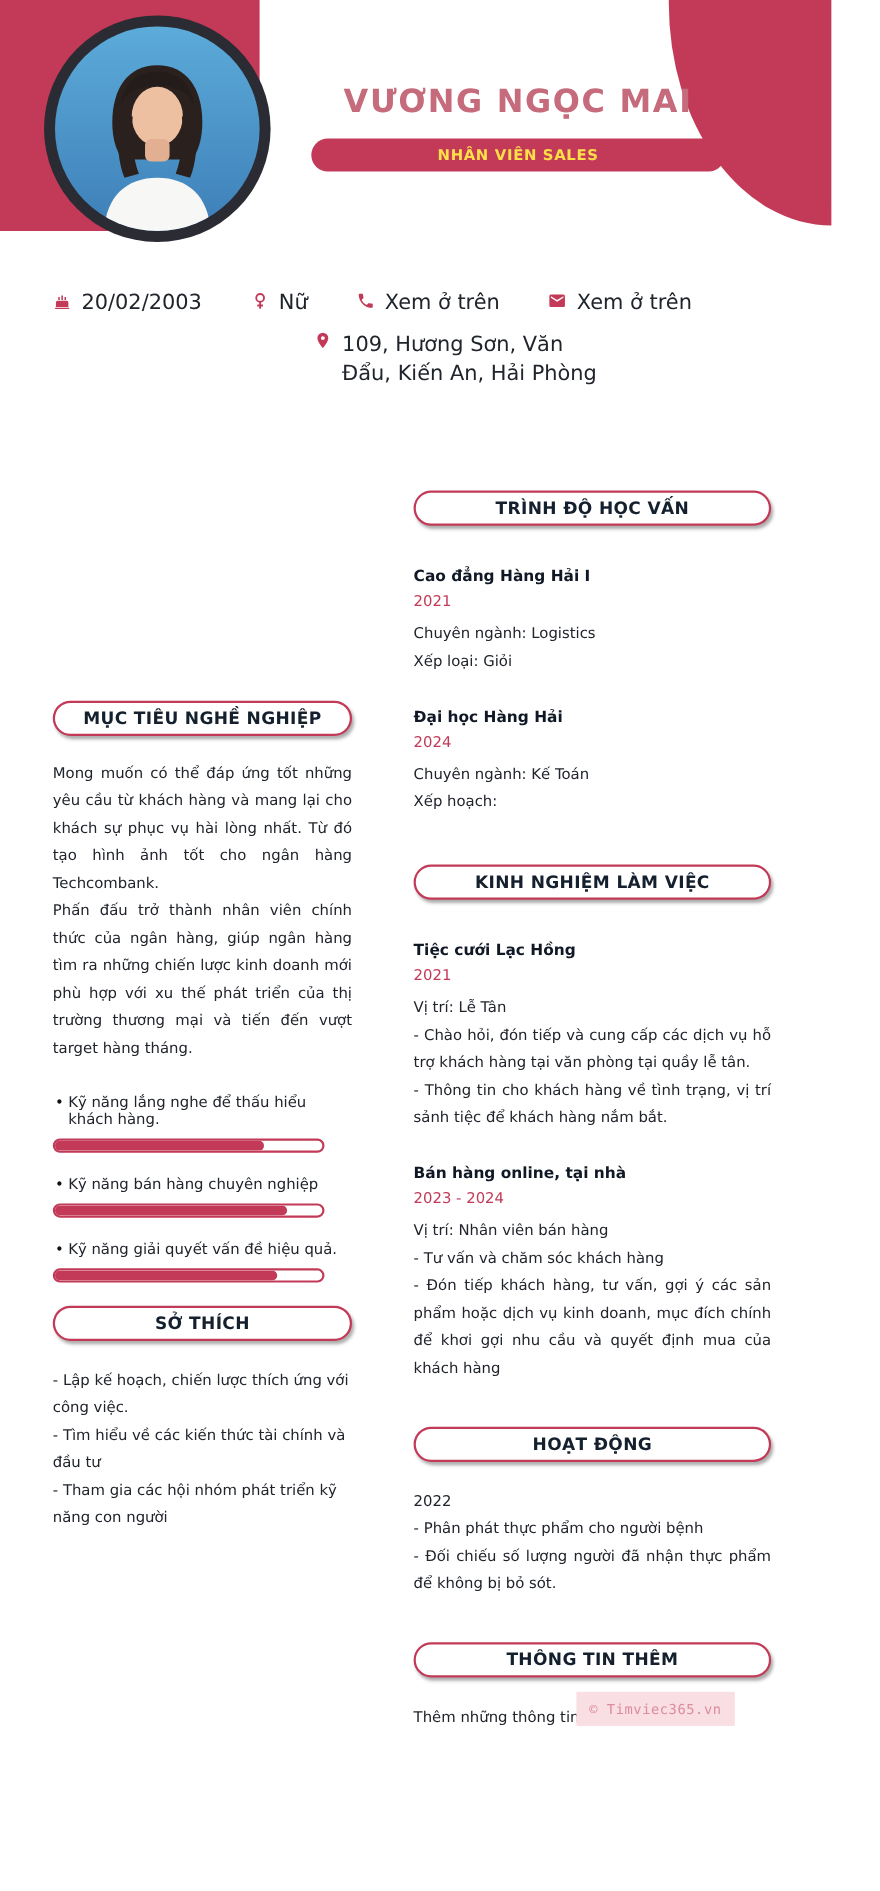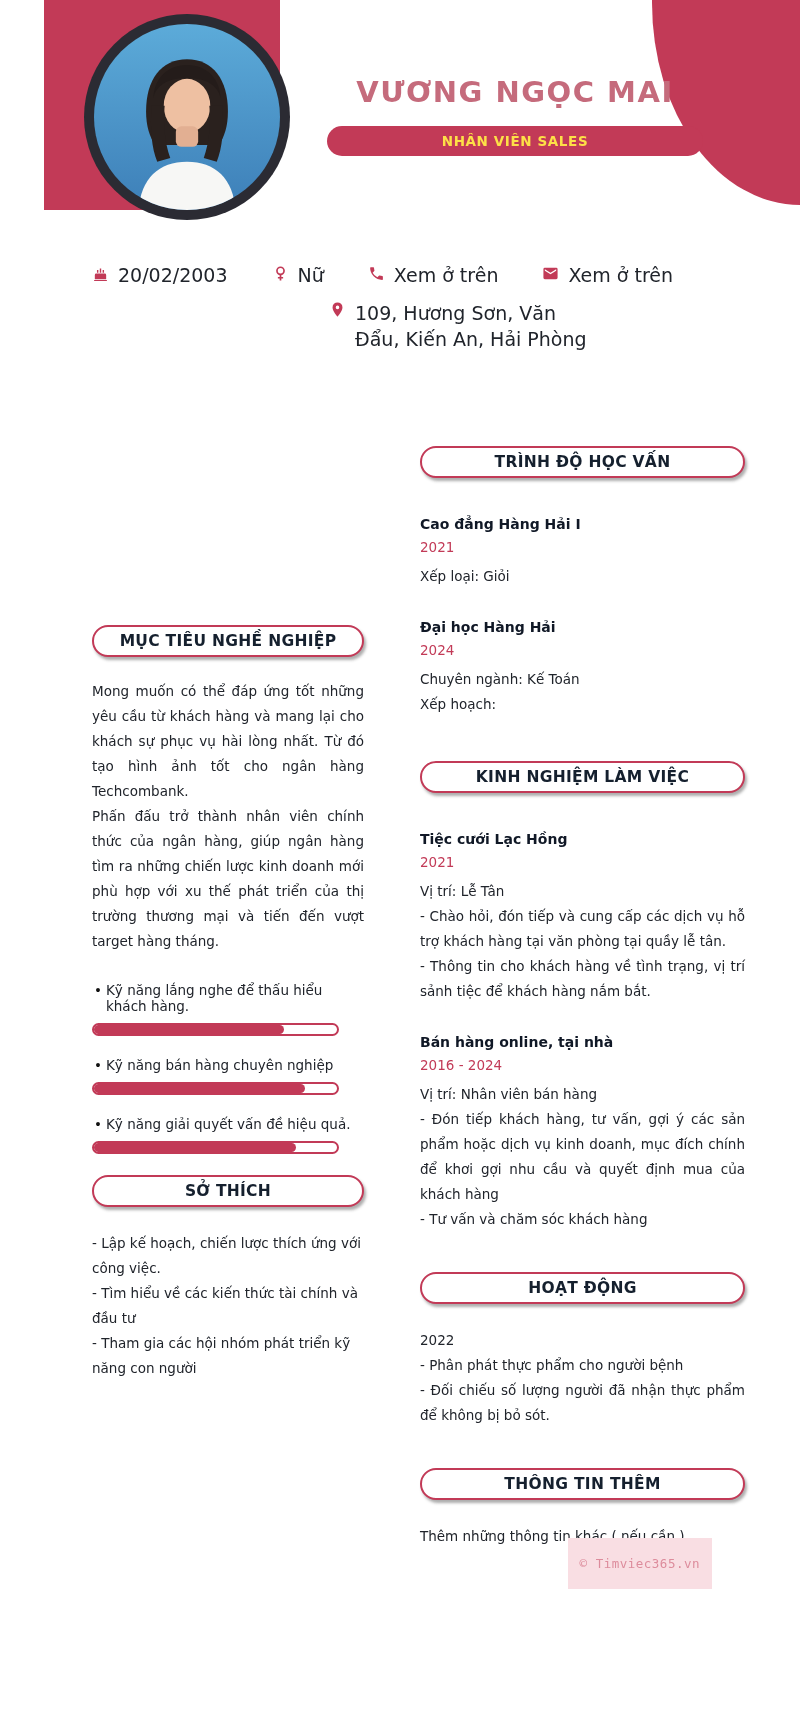--- a/index.html
+++ b/index.html
@@ -3,21 +3,21 @@
 <meta charset="utf-8">
 <style>
   :root{
     --accent:#c23a57;
     --accent-soft:#c56b7c;
     --ink:#20242b;
     --head-ink:#15202e;
   }
   *{box-sizing:border-box;margin:0;padding:0;}
   body{background:#fff;font-family:"DejaVu Sans","Liberation Sans",sans-serif;color:var(--ink);}
-  .page{position:relative;width:756px;height:1719px;background:#fff;overflow:hidden;margin-left:44px;}
+  .page{position:relative;width:756px;height:1719px;background:#fff;overflow:hidden;}
 
   
   .hero{position:relative;height:240px;}
   .corner-left{position:absolute;left:0;top:0;width:236px;height:210px;background:var(--accent);border-bottom-right-radius:120px;}
   .corner-right{position:absolute;right:0;top:0;width:148px;height:205px;background:var(--accent);border-bottom-left-radius:150px 205px;}
   .photo-ring{position:absolute;left:40px;top:14px;width:206px;height:206px;border-radius:50%;background:#2b2b33;display:flex;align-items:center;justify-content:center;}
   .photo{width:186px;height:186px;border-radius:50%;overflow:hidden;background:linear-gradient(#5cabd9,#3d7fb8);}
   .photo svg{display:block;width:100%;height:100%;}
   .headline{position:absolute;left:283px;top:74px;width:376px;text-align:center;}
   .headline h1{font-size:29px;font-weight:700;letter-spacing:1.5px;color:var(--accent-soft);line-height:36px;}
@@ -55,21 +55,21 @@
   .bar{border:2px solid var(--accent);border-radius:9px;height:13px;background:#fff;overflow:hidden;width:247px;}
   .bar-fill{height:100%;background:var(--accent);border-radius:0 6px 6px 0;}
 
   
   .entry{margin-top:38px;}
   .entry + .entry{margin-top:30px;}
   .entry-head{font-weight:700;font-size:14px;color:#101826;margin-bottom:7px;}
   .entry-year{color:var(--accent);font-size:13.5px;margin-bottom:9px;}
   .lines-block{margin-top:24px;}
 
-  .watermark{position:absolute;top:1538px;right:88px;background:#f9dee3;color:#dd8c9c;font-size:12.5px;letter-spacing:.5px;padding:18px 12px;font-family:"DejaVu Sans Mono","Liberation Mono",monospace;}
+  .watermark{position:absolute;top:1538px;right:88px;background:#f9dee3;color:#dd8c9c;font-size:12.5px;letter-spacing:.5px;padding:8px 12px;font-family:"DejaVu Sans Mono","Liberation Mono",monospace;}
 </style>
 </head>
 <body>
 
 <div class="page">
 
   <header class="hero">
     <div class="corner-left"></div>
     <div class="corner-right"></div>
 
@@ -178,44 +178,45 @@
     </div>
 
     <div class="divider"></div>
 
     <div class="col-right">
       <div class="sec-pill mt-70">TRÌNH ĐỘ HỌC VẤN</div>
 
       <div class="entry">
         <div class="entry-head">Cao đẳng Hàng Hải I</div>
         <div class="entry-year">2021</div>
+        <div class="body-text">Chuyên ngành: Logistics</div>
         <div class="body-text">Xếp loại: Giỏi</div>
       </div>
       <div class="entry">
         <div class="entry-head">Đại học Hàng Hải</div>
         <div class="entry-year">2024</div>
         <div class="body-text">Chuyên ngành: Kế Toán</div>
         <div class="body-text">Xếp hoạch:</div>
       </div>
 
       <div class="sec-pill mt-44">KINH NGHIỆM LÀM VIỆC</div>
 
       <div class="entry">
         <div class="entry-head">Tiệc cưới Lạc Hồng</div>
         <div class="entry-year">2021</div>
         <div class="body-text">Vị trí: Lễ Tân</div>
         <div class="body-text just">- Chào hỏi, đón tiếp và cung cấp các dịch vụ hỗ trợ khách hàng tại văn phòng tại quầy lễ tân.</div>
         <div class="body-text just">- Thông tin cho khách hàng về tình trạng, vị trí sảnh tiệc để khách hàng nắm bắt.</div>
       </div>
       <div class="entry">
         <div class="entry-head">Bán hàng online, tại nhà</div>
-        <div class="entry-year">2016 - 2024</div>
+        <div class="entry-year">2023 - 2024</div>
         <div class="body-text">Vị trí: Nhân viên bán hàng</div>
+        <div class="body-text">- Tư vấn và chăm sóc khách hàng</div>
         <div class="body-text just">- Đón tiếp khách hàng, tư vấn, gợi ý các sản phẩm hoặc dịch vụ kinh doanh, mục đích chính để khơi gợi nhu cầu và quyết định mua của khách hàng</div>
-        <div class="body-text">- Tư vấn và chăm sóc khách hàng</div>
       </div>
 
       <div class="sec-pill mt-40">HOẠT ĐỘNG</div>
       <div class="lines-block">
         <div class="body-text">2022</div>
         <div class="body-text">- Phân phát thực phẩm cho người bệnh</div>
         <div class="body-text just">- Đối chiếu số lượng người đã nhận thực phẩm để không bị bỏ sót.</div>
       </div>
 
       <div class="sec-pill mt-40">THÔNG TIN THÊM</div>

